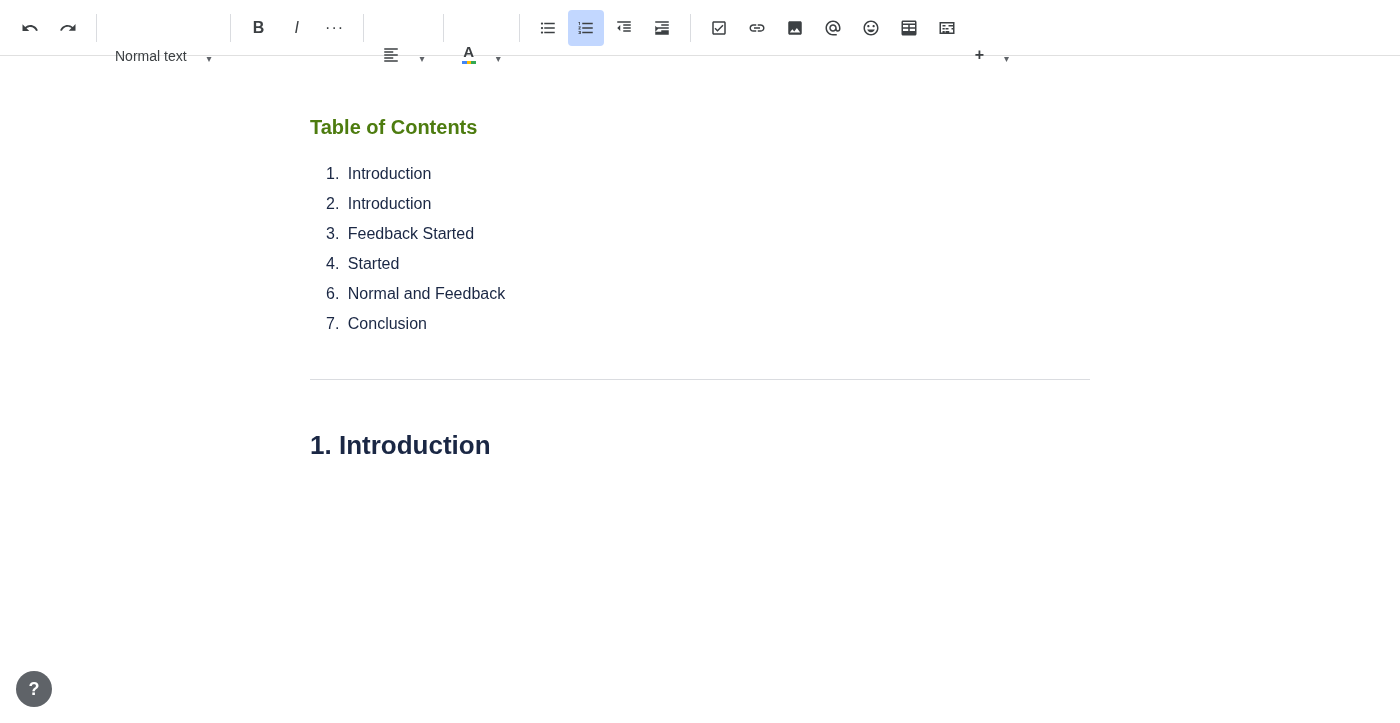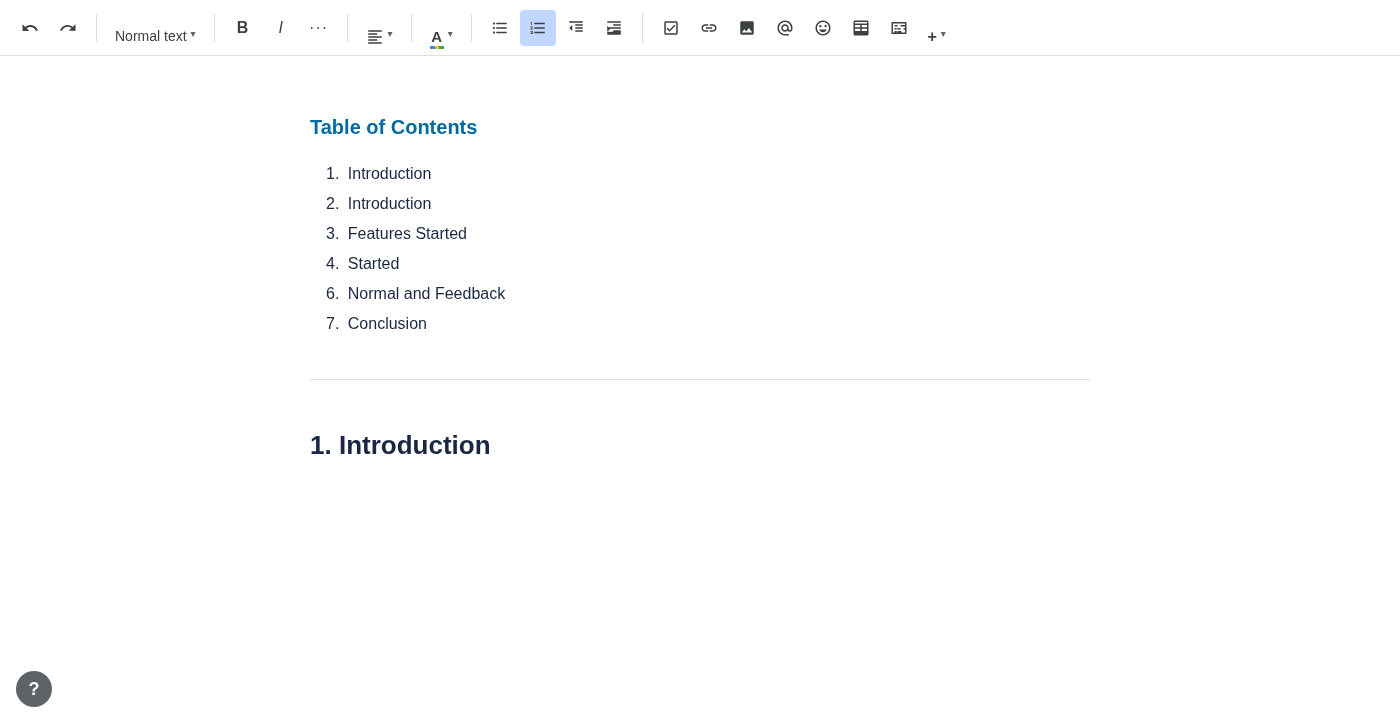--- a/index.html
+++ b/index.html
@@ -62,22 +62,22 @@
     }
 
     .tb-btn svg {
       width: 18px;
       height: 18px;
       fill: #3c4043;
     }
 
     .dropdown-btn {
       display: flex;
-      align-items: flex-start;
-      gap: 4px;
+      align-items: flex-end;
+      gap: 20px;
       height: 36px;
       padding: 0 8px;
       border: none;
       background: transparent;
       border-radius: 4px;
       cursor: pointer;
       color: #3c4043;
       font-size: 14px;
       margin-top: 36px;
     }
@@ -114,21 +114,21 @@
     }
 
     #document {
       width: 780px;
       max-width: 780px;
     }
 
     .toc-heading {
       font-size: 20px;
       font-weight: 700;
-      color: #0369a1;
+      color: #4d7c0f;
       margin-bottom: 20px;
     }
 
     .toc-list {
       list-style: none;
       margin-bottom: 40px;
     }
 
     .toc-list li {
       font-size: 16px;
@@ -331,21 +331,21 @@
       <li>
         <span class="num">1.</span>
         <span> Introduction</span>
       </li>
       <li>
         <span class="num">2.</span>
         <span> Introduction</span>
       </li>
       <li>
         <span class="num">3.</span>
-        <span> Features Started</span>
+        <span> Feedback Started</span>
       </li>
       <li>
         <span class="num">4.</span>
         <span> Started</span>
       </li>
       <li>
         <span class="num">6.</span>
         <span> Normal and Feedback</span>
       </li>
       <li>

